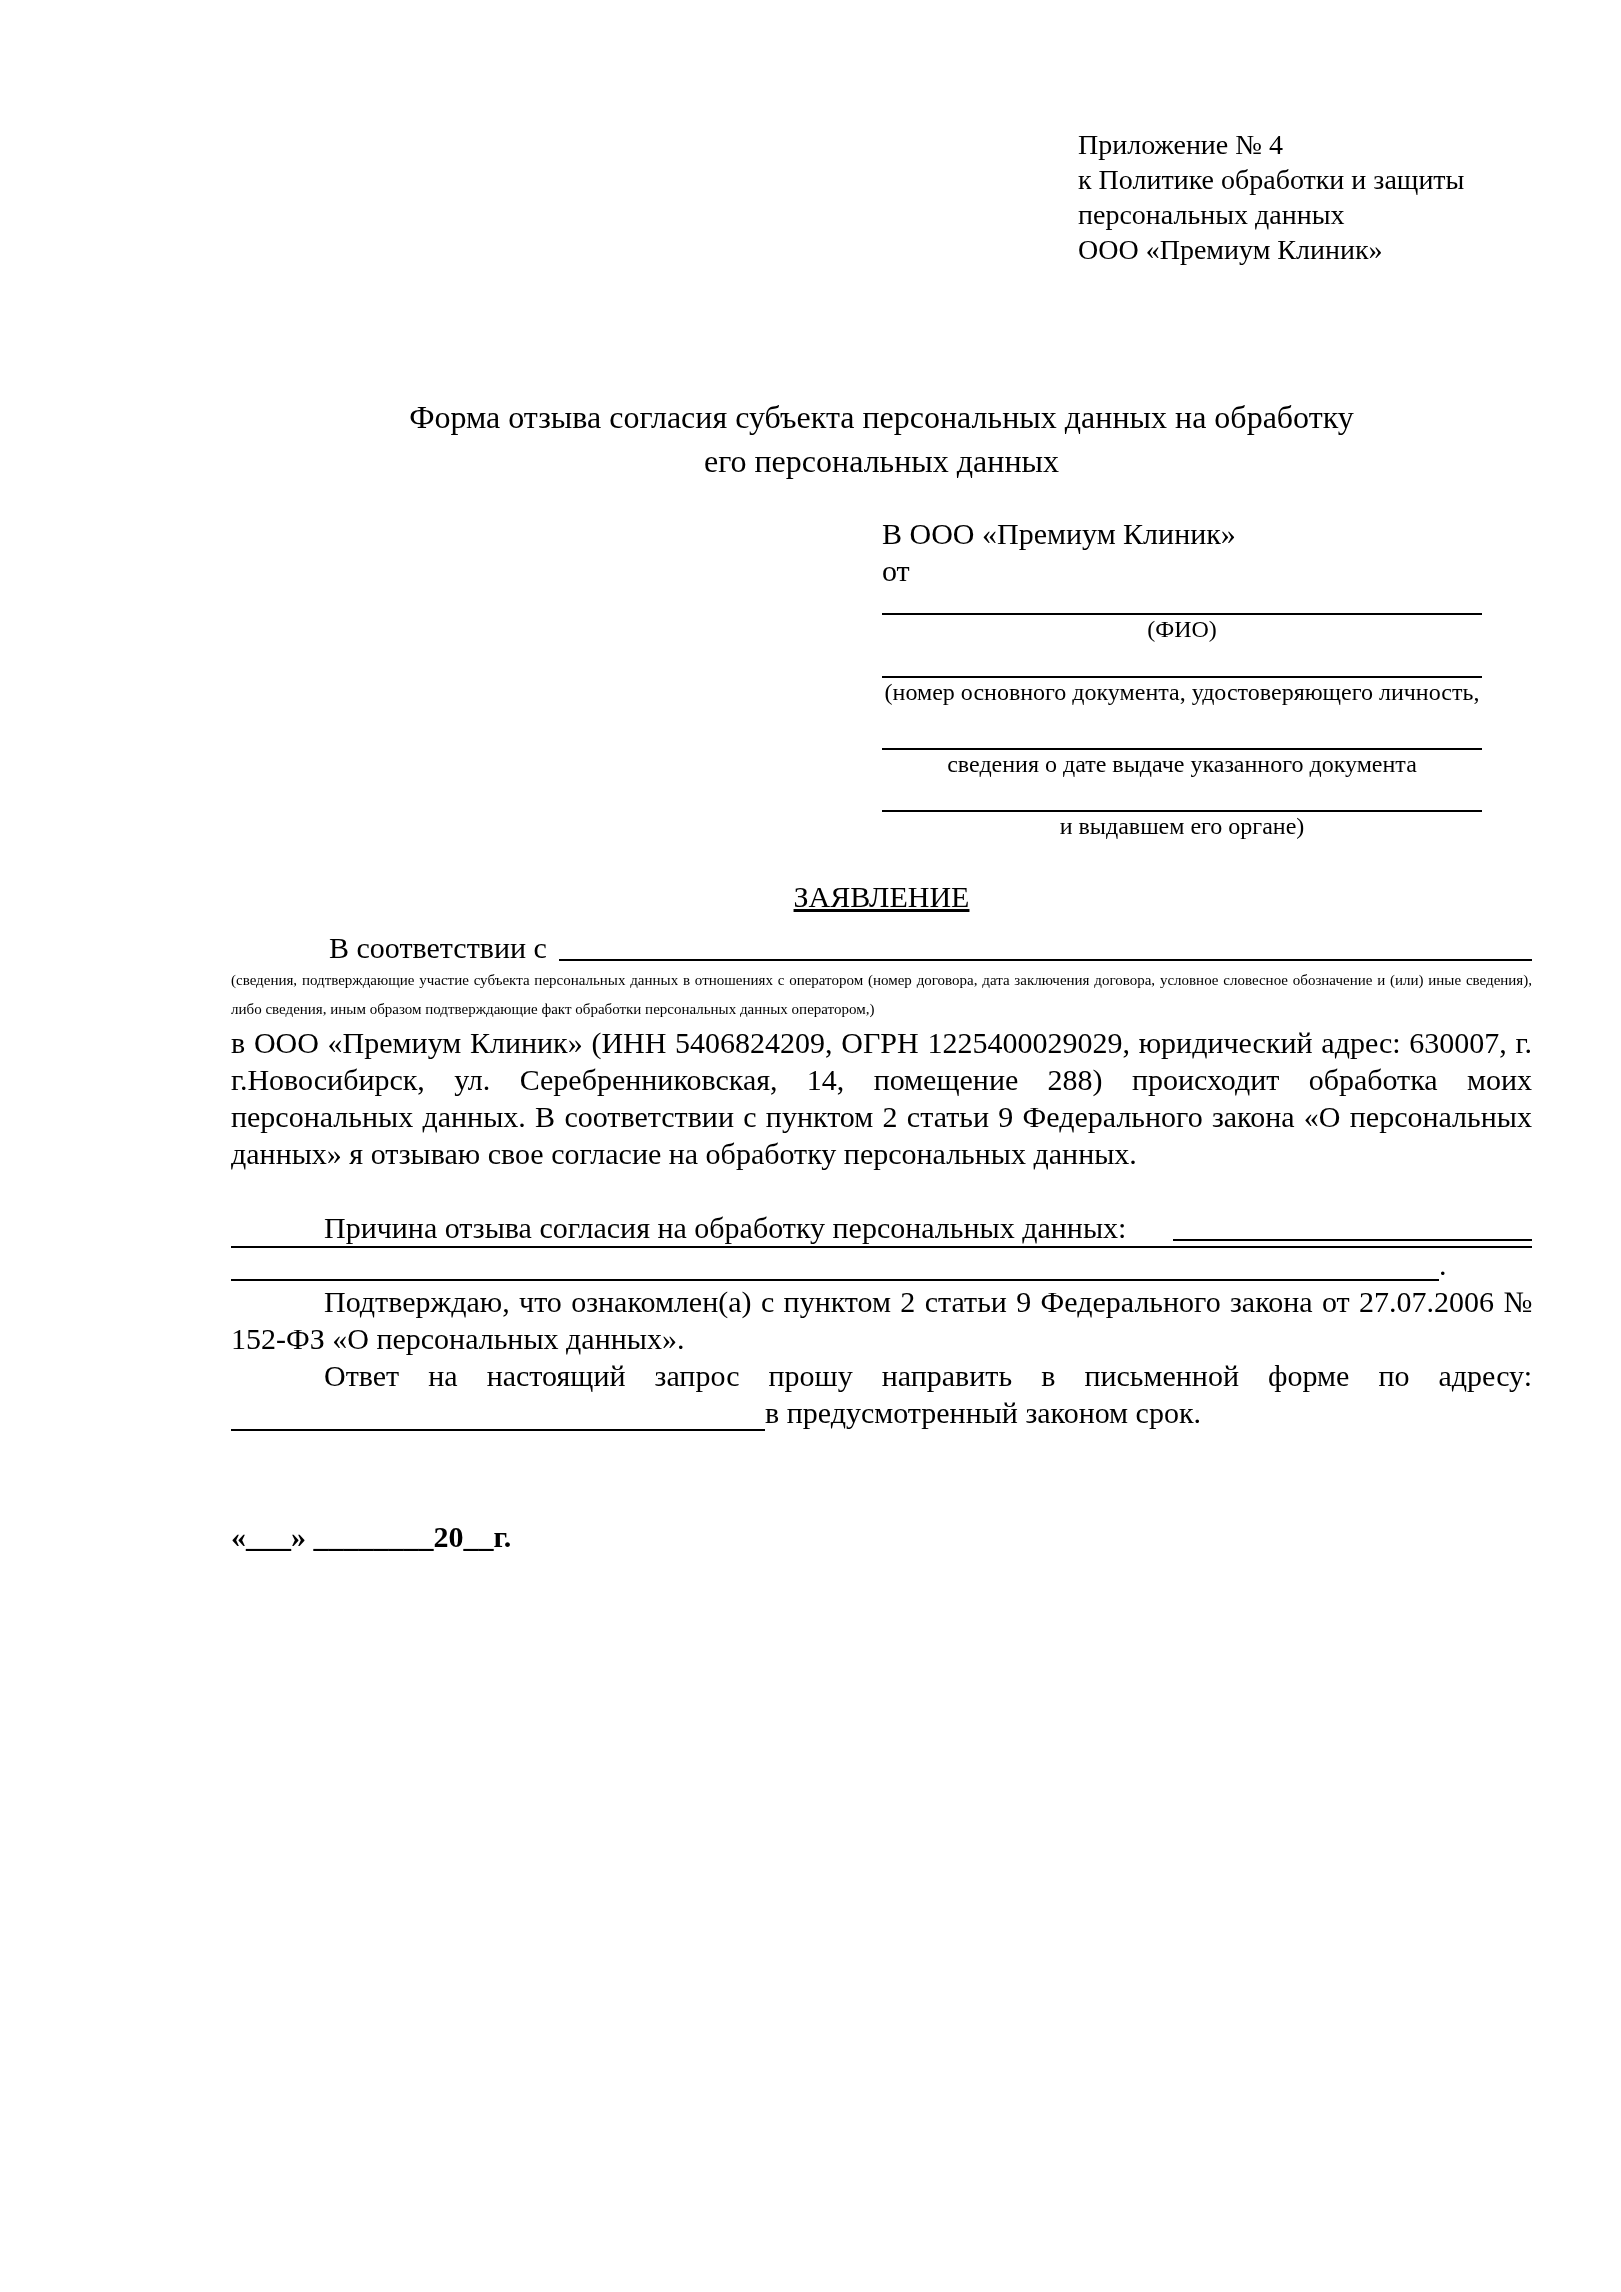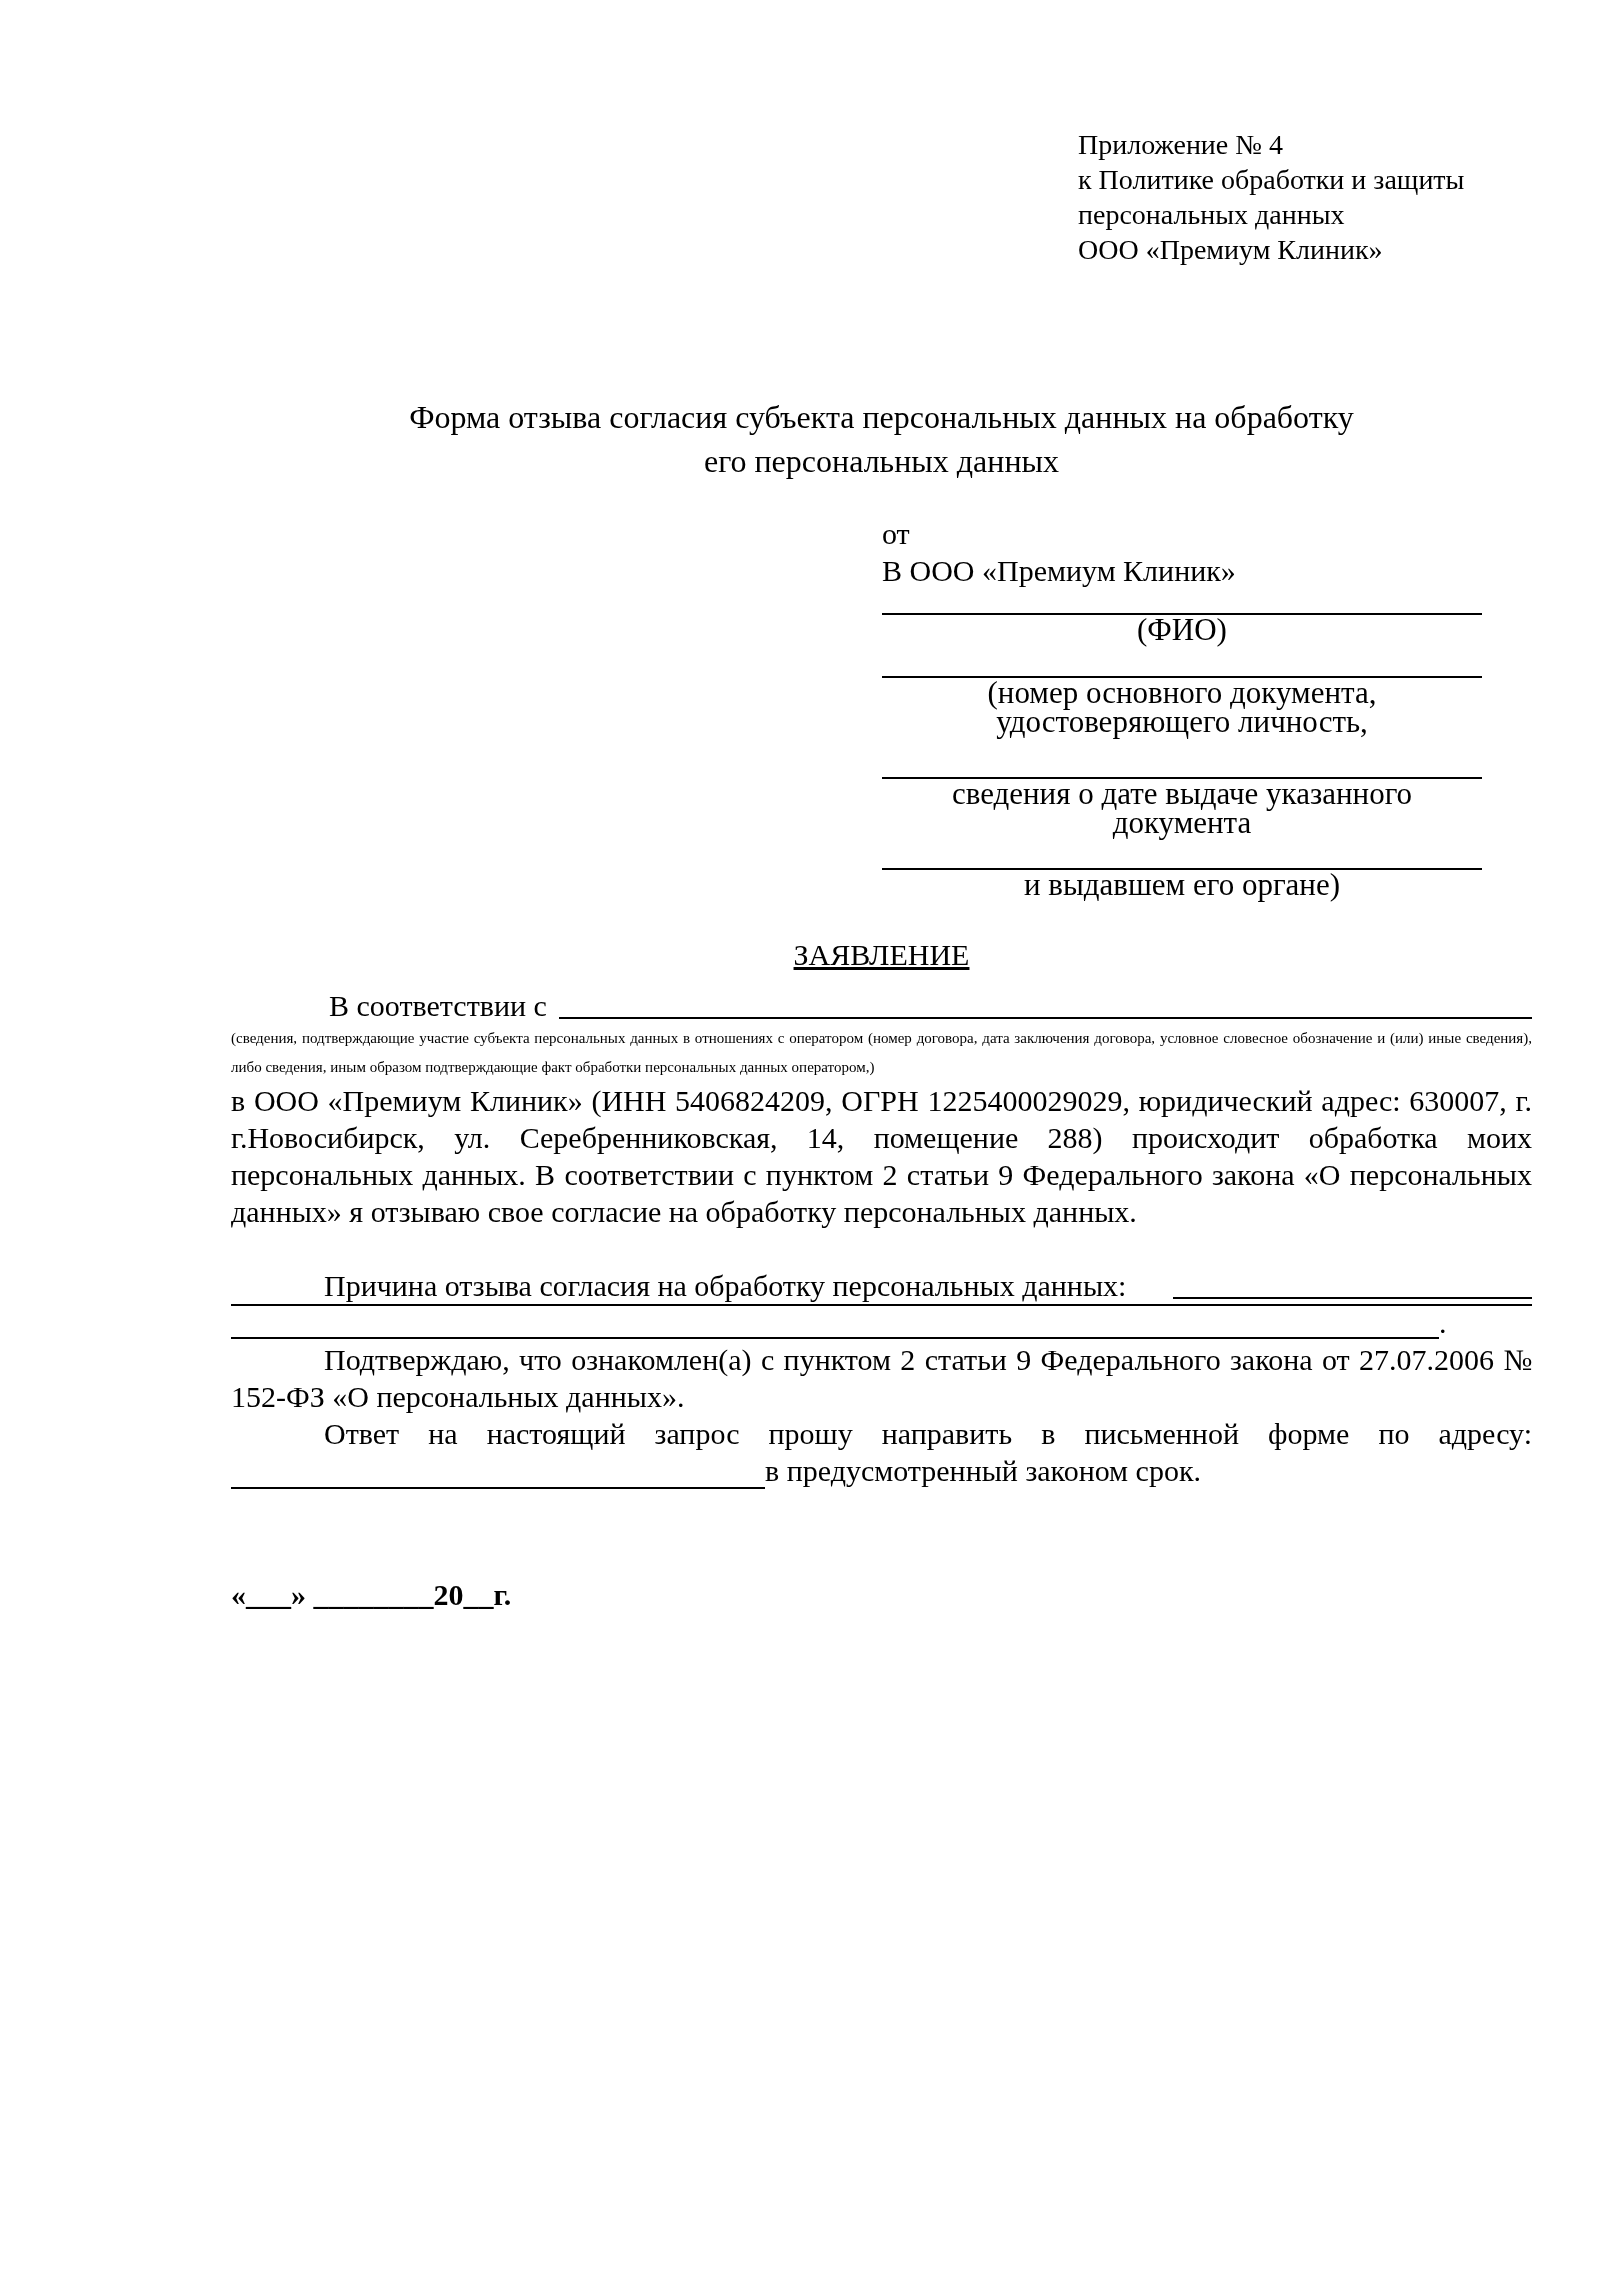--- a/index.html
+++ b/index.html
@@ -42,21 +42,21 @@
     width: 600px;
   }
   .addr-row { line-height: 37px; }
   .blank-line { border-bottom: 2px solid #000; }
   .bl-1 { height: 23.5px; }
   .bl-2 { height: 32px; }
   .bl-3 { height: 41px; }
   .bl-4 { height: 31px; }
   .addr-caption {
     text-align: center;
-    font-size: 31px;
+    font-size: 24px;
     line-height: 29px;
   }
 
   .statement-heading {
     margin-top: 37px;
     text-align: center;
     text-decoration: underline;
   }
 
   .intro-row {
@@ -153,22 +153,22 @@
       <div>персональных данных</div>
       <div>ООО «Премиум Клиник»</div>
     </div>
 
     <div class="doc-title">
       <div>Форма отзыва согласия субъекта персональных данных на обработку</div>
       <div>его персональных данных</div>
     </div>
 
     <div class="addr-block">
+      <div class="addr-row">В ООО «Премиум Клиник»</div>
       <div class="addr-row">от</div>
-      <div class="addr-row">В ООО «Премиум Клиник»</div>
 
       <div class="blank-line bl-1"></div>
       <div class="addr-caption">(ФИО)</div>
 
       <div class="blank-line bl-2"></div>
       <div class="addr-caption">(номер основного документа, удостоверяющего личность,</div>
 
       <div class="blank-line bl-3"></div>
       <div class="addr-caption">сведения о дате выдаче указанного документа</div>
 

